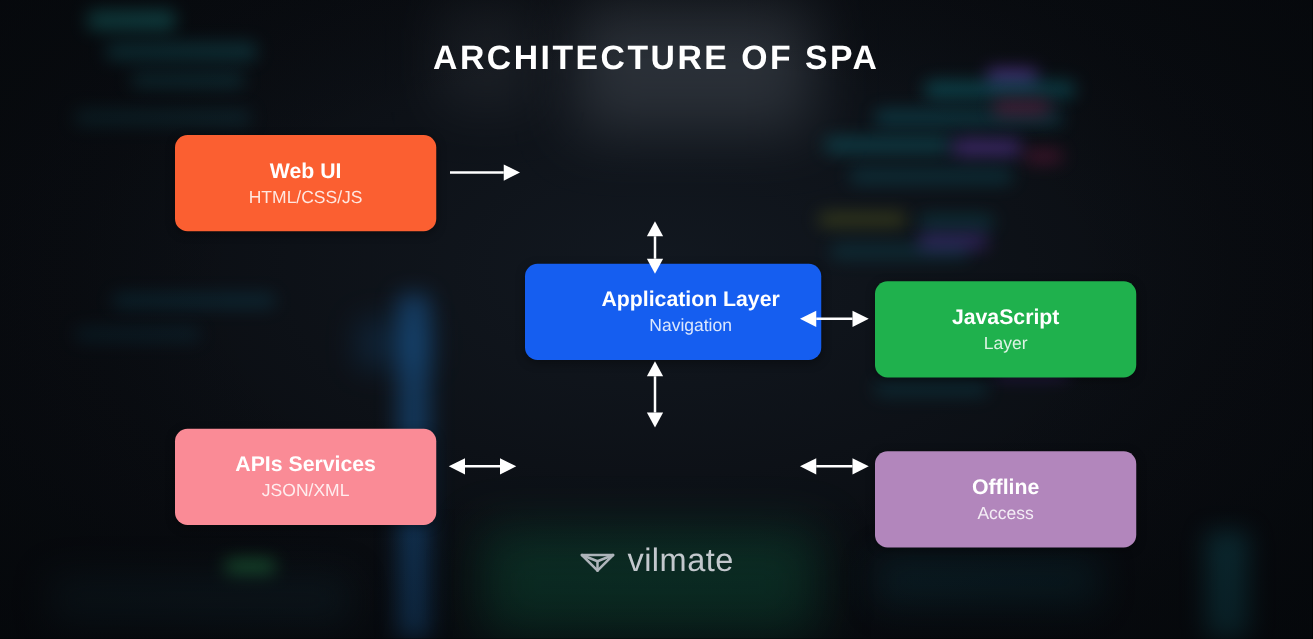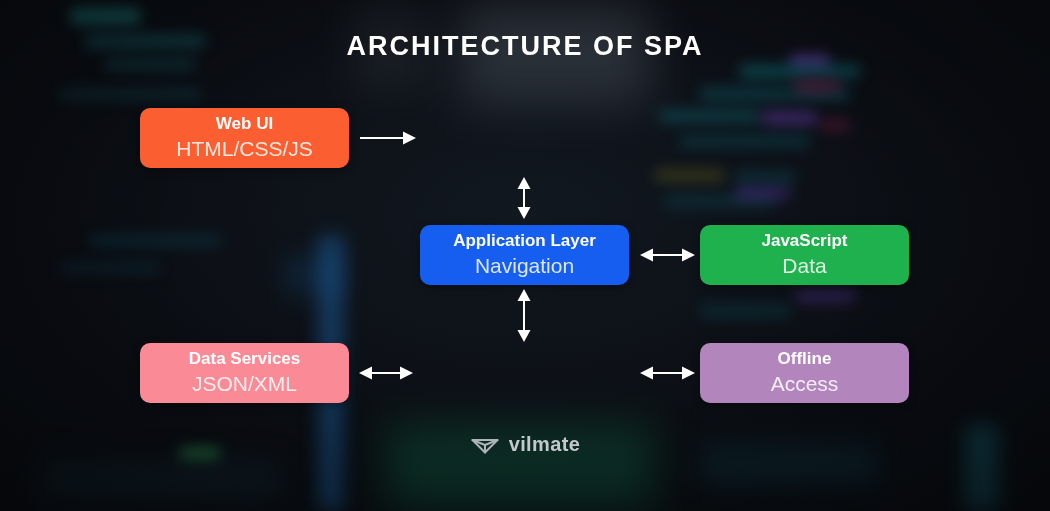--- a/index.html
+++ b/index.html
@@ -9,32 +9,32 @@
     font-family:"Liberation Sans", sans-serif;
   }
   .blob{position:absolute;border-radius:4px;filter:blur(7px);}
   .vignette{position:absolute;inset:0;pointer-events:none;
     background:radial-gradient(ellipse at 50% 45%, rgba(10,13,18,0) 45%, rgba(4,6,9,.6) 100%);}
   .title{
     position:absolute;top:31px;left:0;right:0;text-align:center;
     color:#ffffff;font-size:27px;font-weight:800;letter-spacing:2px;
   }
   .node{
-    position:absolute;width:209px;height:60px;border-radius:10px;
+    position:absolute;width:209px;height:77px;border-radius:10px;
     display:flex;flex-direction:column;justify-content:center;align-items:center;
     box-shadow:0 2px 8px rgba(0,0,0,.35);
   }
   .node-title{color:#ffffff;font-size:17px;font-weight:700;line-height:1.32;}
-  .node-sub{color:rgba(255,255,255,.85);font-size:21px;font-weight:400;line-height:1.32;}
+  .node-sub{color:rgba(255,255,255,.85);font-size:14px;font-weight:400;line-height:1.32;}
   .arrows{position:absolute;inset:0;pointer-events:none;}
   .brand{
     position:absolute;top:433px;left:0;right:0;
     display:flex;justify-content:center;align-items:center;gap:9px;
   }
-  .brand-text{color:#c3c8cd;font-size:20px;font-weight:700;letter-spacing:.4px;text-align:center;}
+  .brand-text{color:#c3c8cd;font-size:26px;font-weight:400;letter-spacing:.4px;text-align:center;}
 </style>
 </head>
 <body>
 
 <div class="canvas">
 
   <div>
     <div class="blob" style="left:70px;top:8px;width:70px;height:16px;background:#1a7d7d;opacity:.65;"></div>
     <div class="blob" style="left:85px;top:34px;width:120px;height:14px;background:#15606a;opacity:.55;"></div>
     <div class="blob" style="left:105px;top:58px;width:90px;height:12px;background:#14525c;opacity:.5;"></div>
@@ -66,33 +66,33 @@
     <div class="blob" style="left:40px;top:460px;width:240px;height:40px;background:#132730;opacity:.5;filter:blur(14px);"></div>
   </div>
   <div class="vignette"></div>
 
   <div class="title">ARCHITECTURE OF SPA</div>
 
   <div class="node" style="left: 140px; top: 108px; background-color: rgb(251, 95, 49);">
     <div class="node-title">Web UI</div>
     <div class="node-sub">HTML/CSS/JS</div>
   </div>
-  <div class="node" style="left: 420px; top: 225px; background-color: rgb(21, 94, 240);">
+  <div class="node" style="left: 420px; top: 211px; background-color: rgb(21, 94, 240); padding-left: 28px;">
     <div class="node-title">Application Layer</div>
     <div class="node-sub">Navigation</div>
   </div>
   <div class="node" style="left: 700px; top: 225px; background-color: rgb(31, 177, 77);">
     <div class="node-title">JavaScript</div>
-    <div class="node-sub">Data</div>
+    <div class="node-sub">Layer</div>
   </div>
   <div class="node" style="left: 140px; top: 343px; background-color: rgb(250, 139, 150);">
-    <div class="node-title">Data Services</div>
+    <div class="node-title">APIs Services</div>
     <div class="node-sub">JSON/XML</div>
   </div>
-  <div class="node" style="left: 700px; top: 343px; background-color: rgb(178, 134, 188);">
+  <div class="node" style="left: 700px; top: 361px; background-color: rgb(178, 134, 188);">
     <div class="node-title">Offline</div>
     <div class="node-sub">Access</div>
   </div>
 
   <svg class="arrows" width="1050" height="511" viewBox="0 0 1050 511">
     <g stroke="#ffffff" stroke-width="2" fill="#ffffff">
 
       <g>
         <line x1="360" y1="138" x2="403" y2="138"></line>
         <polygon points="403,131.5 416,138 403,144.5" stroke="none"></polygon>

